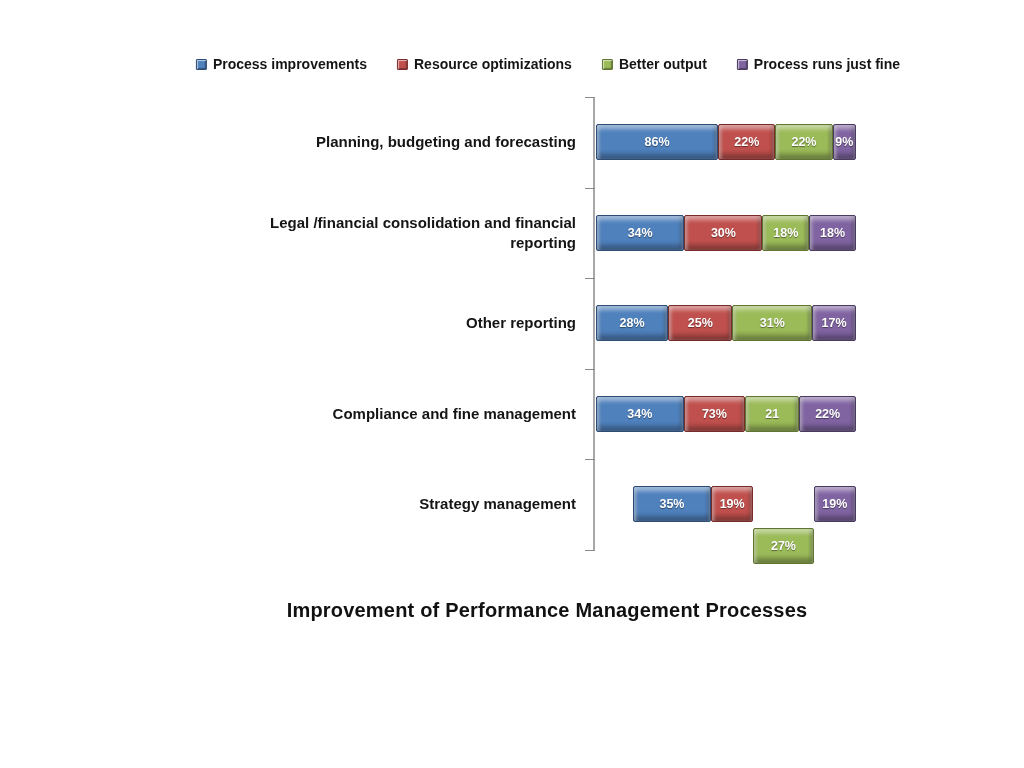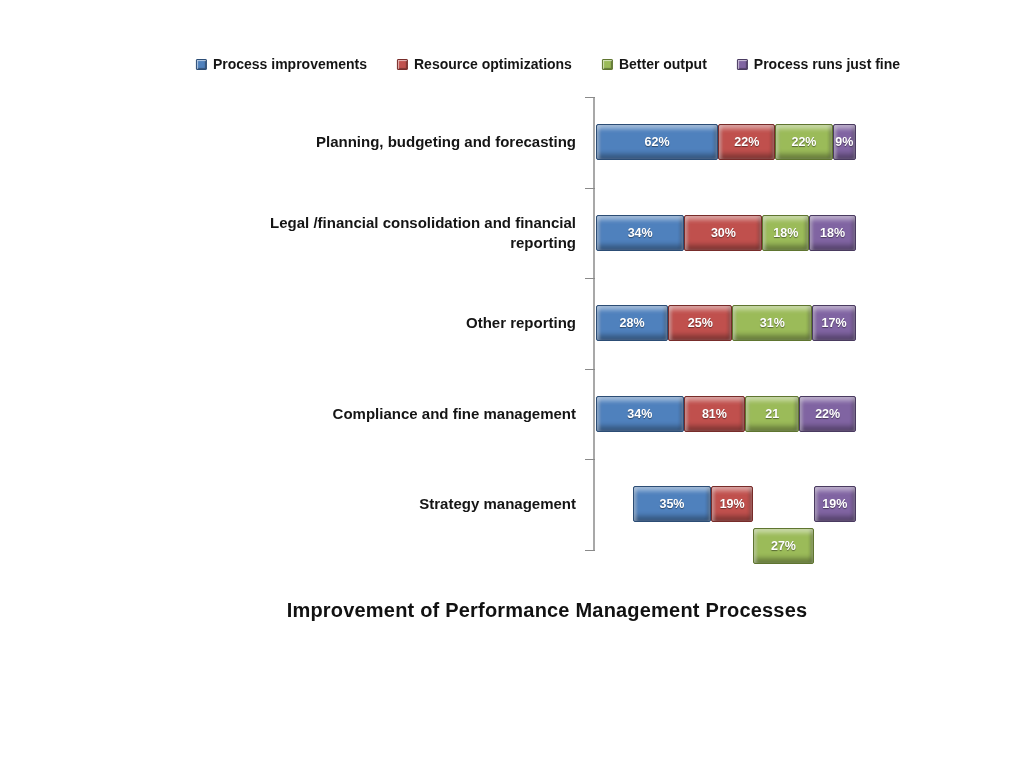--- a/index.html
+++ b/index.html
@@ -92,21 +92,21 @@
   <div class="tick" style="top: 0px;"></div>
       <div class="tick" style="top: 90.5px;"></div>
       <div class="tick" style="top: 181px;"></div>
       <div class="tick" style="top: 271.5px;"></div>
       <div class="tick" style="top: 362px;"></div>
       <div class="tick" style="top: 452.5px;"></div>
       <div class="bar-row" style="top: 0px;">
         <div class="cat-label">Planning, budgeting and forecasting</div>
         <div class="bar">
           <div class="seg" style="width: 47%; background: rgb(79, 129, 189); border-color: rgb(44, 77, 117);">
-            <span class="seg-label">62%</span>
+            <span class="seg-label">86%</span>
           </div>
           <div class="seg" style="width: 22%; background: rgb(192, 80, 77); border-color: rgb(119, 44, 42);">
             <span class="seg-label">22%</span>
           </div>
           <div class="seg" style="width: 22%; background: rgb(155, 187, 89); border-color: rgb(95, 117, 48);">
             <span class="seg-label">22%</span>
           </div>
           <div class="seg" style="width: 9%; background: rgb(128, 100, 162); border-color: rgb(74, 59, 96);">
             <span class="seg-label">9%</span>
           </div>
@@ -146,21 +146,21 @@
           </div>
         </div>
       </div>
       <div class="bar-row" style="top: 271.5px;">
         <div class="cat-label">Compliance and fine management</div>
         <div class="bar">
           <div class="seg" style="width: 33.6634%; background: rgb(79, 129, 189); border-color: rgb(44, 77, 117);">
             <span class="seg-label">34%</span>
           </div>
           <div class="seg" style="width: 23.7624%; background: rgb(192, 80, 77); border-color: rgb(119, 44, 42);">
-            <span class="seg-label">81%</span>
+            <span class="seg-label">73%</span>
           </div>
           <div class="seg" style="width: 20.7921%; background: rgb(155, 187, 89); border-color: rgb(95, 117, 48);">
             <span class="seg-label">21</span>
           </div>
           <div class="seg" style="width: 21.7822%; background: rgb(128, 100, 162); border-color: rgb(74, 59, 96);">
             <span class="seg-label">22%</span>
           </div>
         </div>
       </div>
       <div class="bar-row" style="top: 362px;">

